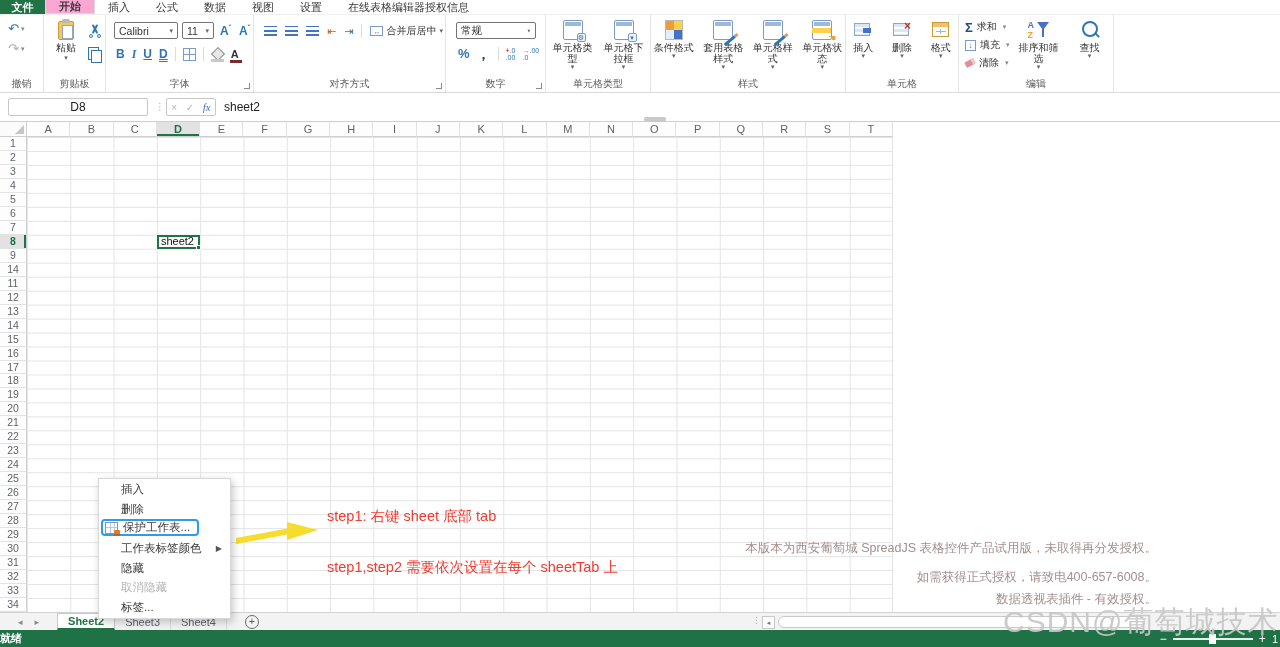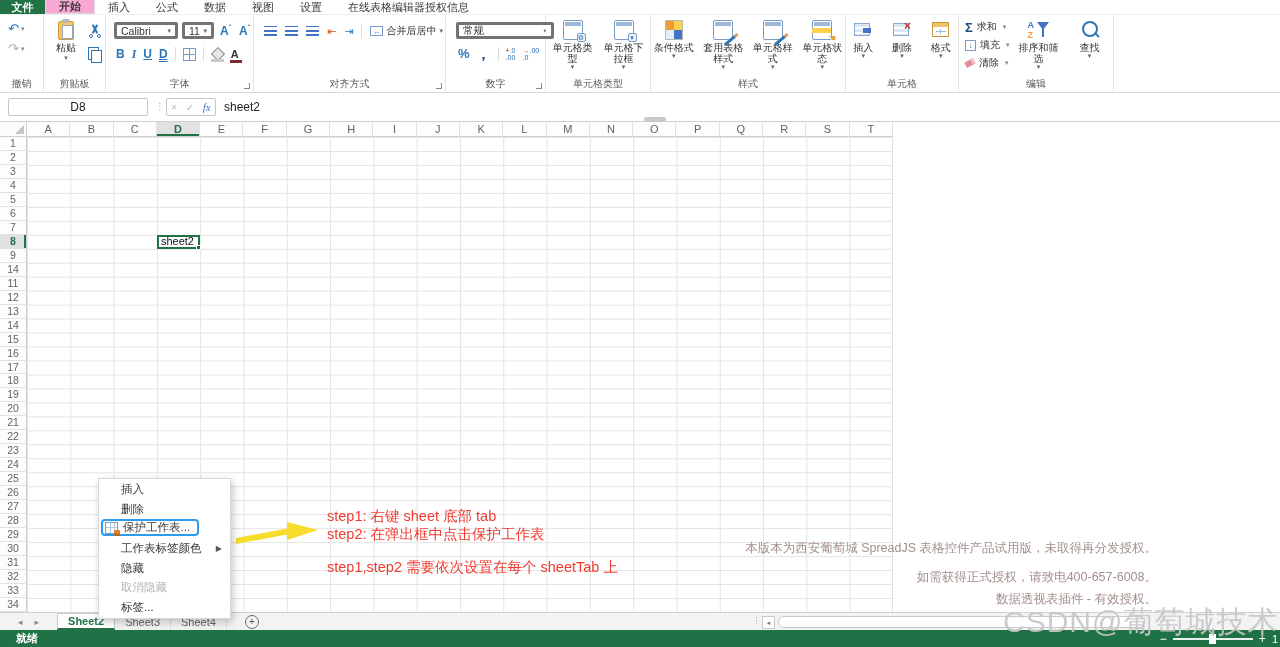--- a/index.html
+++ b/index.html
@@ -45,21 +45,21 @@
   .cut-ico i:nth-child(1){ transform:rotate(28deg); }
   .cut-ico i:nth-child(2){ transform:rotate(-28deg); }
   .cut-ico b { position:absolute; bottom:0; width:4px; height:4px; border:1.5px solid #2e75b6; border-radius:50%; }
   .cut-ico b:nth-child(3){ left:1px; } .cut-ico b:nth-child(4){ right:1px; }
   .copy-ico { position:relative; width:13px; height:14px; cursor:pointer; }
   .copy-ico::before, .copy-ico::after { content:""; position:absolute; width:9px; height:11px;
     border:1px solid #2e75b6; background:#fff; }
   .copy-ico::before { left:0; top:0; } .copy-ico::after { left:3px; top:3px; }
   
   .font-r1 { display:flex; align-items:center; gap:4px; padding:7px 0 0 8px; }
-  .selbox { height:17px; border:3px solid #737373; border-radius:2px; background:#fff;
+  .selbox { height:17px; border:1px solid #737373; border-radius:2px; background:#fff;
     display:flex; align-items:center; justify-content:space-between; padding:0 4px; font-size:10.5px; cursor:pointer; }
   .fam { width:64px; } .fsz { width:32px; }
   .azbtn { font-size:12px; color:#2e75b6; font-weight:bold; position:relative; cursor:pointer; padding:0 2px; }
   .azbtn sup { font-size:7px; }
   .font-r2 { display:flex; align-items:center; gap:7px; padding:8px 0 0 10px; font-size:12px; }
   .fbtn { color:#2e75b6; font-weight:bold; cursor:pointer; line-height:13px; }
   .fbtn.i { font-style:italic; font-family:"Liberation Serif",serif; }
   .fbtn.u { text-decoration:underline; }
   .fbtn.d { text-decoration:underline double; }
   .vsep { width:1px; height:14px; background:#dcdcdc; }
@@ -79,21 +79,21 @@
     background:repeating-linear-gradient(to bottom,#4472c4 0 1.5px,transparent 1.5px 4.2px); }
   .ico-active { outline:3px solid #dcdcdc; background-color:#dcdcdc; }
   .orient-ico { font-size:9px; color:#4472c4; cursor:pointer; }
   .wrap-item,.merge-item { display:flex; align-items:center; gap:3px; font-size:10px; color:#333; cursor:pointer; }
   .wrap-ico { font-size:11px; color:#4472c4; line-height:10px; }
   .merge-ico { width:13px; height:10px; border:1px solid #7a9cc6; background:#fff;
     display:flex; align-items:center; justify-content:center; font-size:7px; color:#4472c4; }
   .indent-ico { font-size:11px; color:#c55a11; cursor:pointer; line-height:10px; }
   .indent-ico.inc { color:#2e75b6; }
   
-  .num-sel { margin:7px 0 0 10px; width:98px;font-family:Liberation Mono, monospace; }
+  .num-sel { margin:7px 0 0 10px; width:80px;font-family:Liberation Mono, monospace; }
   .num-r2 { display:flex; align-items:center; gap:7px; padding:7px 0 0 12px; }
   .pct { color:#2e75b6; font-size:13px; font-weight:bold; cursor:pointer; }
   .comma { color:#1f4e79; font-size:14px; font-weight:bold; cursor:pointer; line-height:8px; }
   .dec { font-size:7px; line-height:7px; color:#2e75b6; text-align:left; cursor:pointer; }
   .dec .arr { color:#c55a11; }
   .dec.dd .arr { color:#c00; }
   
   .bb-wrap { display:flex; justify-content:center; gap:4px; padding-top:5px; }
   .bigbtn { width:47px; display:flex; flex-direction:column; align-items:center; cursor:pointer; }
   .bb-label { font-size:10px; line-height:11px; text-align:center; color:#333; margin-top:2px; }
@@ -204,21 +204,21 @@
   .addsheet { width:14px; height:14px; border:1px solid #6b6b6b; border-radius:50%; color:#555;
     font-size:10px; line-height:12px; text-align:center; align-self:center; margin-left:18px; cursor:pointer; }
   .tb-dots { position:absolute; left:752px; top:2px; color:#b0b0b0; font-size:9px; letter-spacing:-1px; }
   .tb-left { position:absolute; left:762px; top:3px; width:13px; height:13px; border:1px solid #c9c9c9;
     background:#fff; font-size:7px; color:#777; text-align:center; line-height:11px; cursor:pointer; }
   .tb-track { position:absolute; left:778px; top:3px; width:367px; height:12px; background:#fff;
     border:1px solid #c9c9c9; border-radius:6px; cursor:pointer; }
   
   .statusbar { position:absolute; left:0; top:630px; width:1280px; height:17px; background:#1f7246;
     display:flex; align-items:center; color:#fff; font-size:11px; }
-  .ready { margin-left:16px; font-weight:bold; }
+  .ready { margin-left:0; font-weight:bold; }
   .zoomctl { position:absolute; right:2px; top:0; height:17px; display:flex; align-items:center; gap:6px; color:#fff; }
   .z-track { position:relative; width:80px; height:2px; background:rgba(255,255,255,.9); }
   .z-thumb { position:absolute; left:36px; top:-4px; width:7px; height:10px; background:#fff; cursor:pointer; }
   .z-minus,.z-plus { font-size:12px; cursor:pointer; }
   .z-val { font-size:11px; }
   
   .wm { position:absolute; left:1003px; top:602px; font-size:30px; color:#c7c7c7; opacity:.92;
     white-space:nowrap; z-index:60; letter-spacing:1px; pointer-events:none; }
 </style>
 </head>
@@ -548,21 +548,21 @@
         <div class="rowhead">34</div>
       </div>
     <div class="cellsbg">
       <div class="active-cell">
         <span>sheet2</span>
         <span class="fill-handle"></span>
       </div>
     </div>
   </div>
 
-  <div class="steps12" style="color: rgb(240, 59, 48);"><span>step1: 右键 sheet 底部 tab</span><br><span>step2: 在弹出框中点击保护工作表</span></div>
+  <div class="steps12" style="color: rgb(240, 59, 48);"><span>step1: 右键 sheet 底部 tab</span><br></div>
   <div class="step3" style="color: rgb(240, 59, 48);">step1,step2 需要依次设置在每个 sheetTab 上</div>
   <svg class="arrow-svg" width="88" height="32">
     <polygon id="arrow-shaft" points="4,22 58,12 58,18 4,28" fill="#f6dc2d"></polygon>
     <polygon id="arrow-head" points="55,6 86,14 55,24" fill="#f6dc2d"></polygon>
   </svg>
 
   <div id="license-lines">
       <div class="lic" style="top: 540px;">本版本为西安葡萄城 SpreadJS 表格控件产品试用版，未取得再分发授权。</div>
       <div class="lic" style="top: 569px; text-align: center;">如需获得正式授权，请致电400-657-6008。</div>
       <div class="lic" style="top: 591px;">数据透视表插件 - 有效授权。</div>

